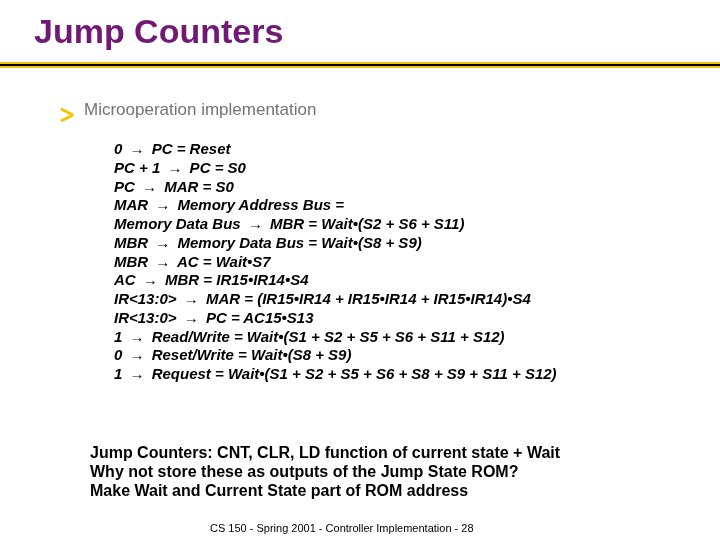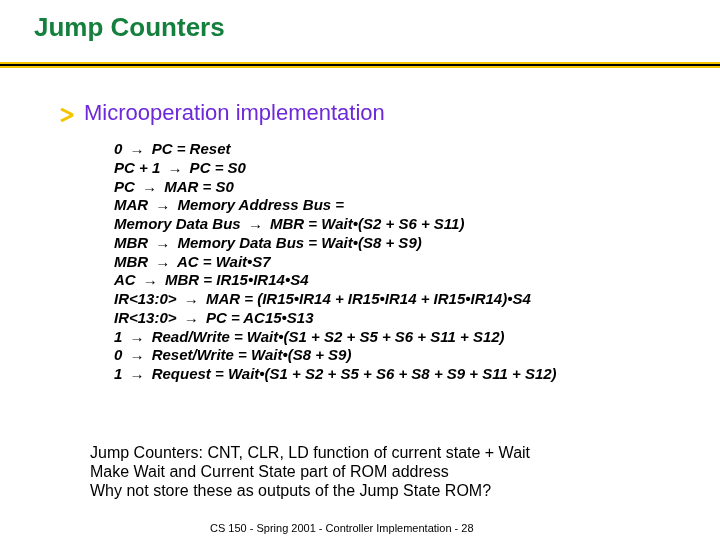--- a/index.html
+++ b/index.html
@@ -8,23 +8,23 @@
       height: 540px;
       background: #ffffff;
       font-family: "Comic Sans MS", cursive, sans-serif;
       position: relative;
       overflow: hidden;
     }
     .title {
       position: absolute;
       left: 34px;
       top: 12px;
-      font-size: 26px;
+      font-size: 34px;
       font-weight: bold;
-      color: #15803d;
+      color: #701a75;
     }
     .underline {
       position: absolute;
       left: 0;
       top: 62px;
       width: 720px;
       height: 6px;
     }
     .underline .yellow-bar {
       position: absolute;
@@ -35,22 +35,22 @@
     .underline .black-bar {
       position: absolute;
       left: 0; top: 2px;
       width: 100%; height: 2px;
       background: #000000;
     }
     .subtitle {
       position: absolute;
       left: 84px;
       top: 100px;
-      font-size: 22px;
-      color: #6d28d9;
+      font-size: 17px;
+      color: #737373;
     }
     .subtitle-bullet {
       position: absolute;
       left: 60px;
       top: 108px;
       width: 14px; height: 14px;
     }
     .subtitle-bullet svg { display: block; }
     .microops {
       position: absolute;
@@ -69,20 +69,21 @@
       font-weight: normal;
       padding: 0 3px;
     }
     .summary {
       position: absolute;
       left: 90px;
       top: 444px;
       font-size: 16px;
       line-height: 1.18;
       color: #000000;
+      font-weight: bold;
     }
     .footer {
       position: absolute;
       left: 210px;
       top: 522px;
       font-family: Helvetica, Arial, sans-serif;
       font-size: 11px;
       color: #000000;
       text-align: right;
     }
@@ -117,17 +118,17 @@
     <div class="row"><span>AC </span><span class="arrow">→</span><span> MBR = IR15•IR14•S4</span></div>
     <div class="row"><span>IR&lt;13:0&gt; </span><span class="arrow">→</span><span> MAR = (IR15•IR14 + IR15•IR14 + IR15•IR14)•S4</span></div>
     <div class="row"><span>IR&lt;13:0&gt; </span><span class="arrow">→</span><span> PC = AC15•S13</span></div>
     <div class="row"><span>1 </span><span class="arrow">→</span><span> Read/Write = Wait•(S1 + S2 + S5 + S6 + S11 + S12)</span></div>
     <div class="row"><span>0 </span><span class="arrow">→</span><span> Reset/Write = Wait•(S8 + S9)</span></div>
     <div class="row"><span>1 </span><span class="arrow">→</span><span> Request = Wait•(S1 + S2 + S5 + S6 + S8 + S9 + S11 + S12)</span></div>
   </div>
 
 <div class="summary" id="summary">
     <div>Jump Counters: CNT, CLR, LD function of current state + Wait</div>
+    <div>Why not store these as outputs of the Jump State ROM?</div>
     <div>Make Wait and Current State part of ROM address</div>
-    <div>Why not store these as outputs of the Jump State ROM?</div>
   </div>
 
 <div class="footer">CS 150 - Spring 2001 - Controller Implementation - 28</div>
 
 </body></html>

